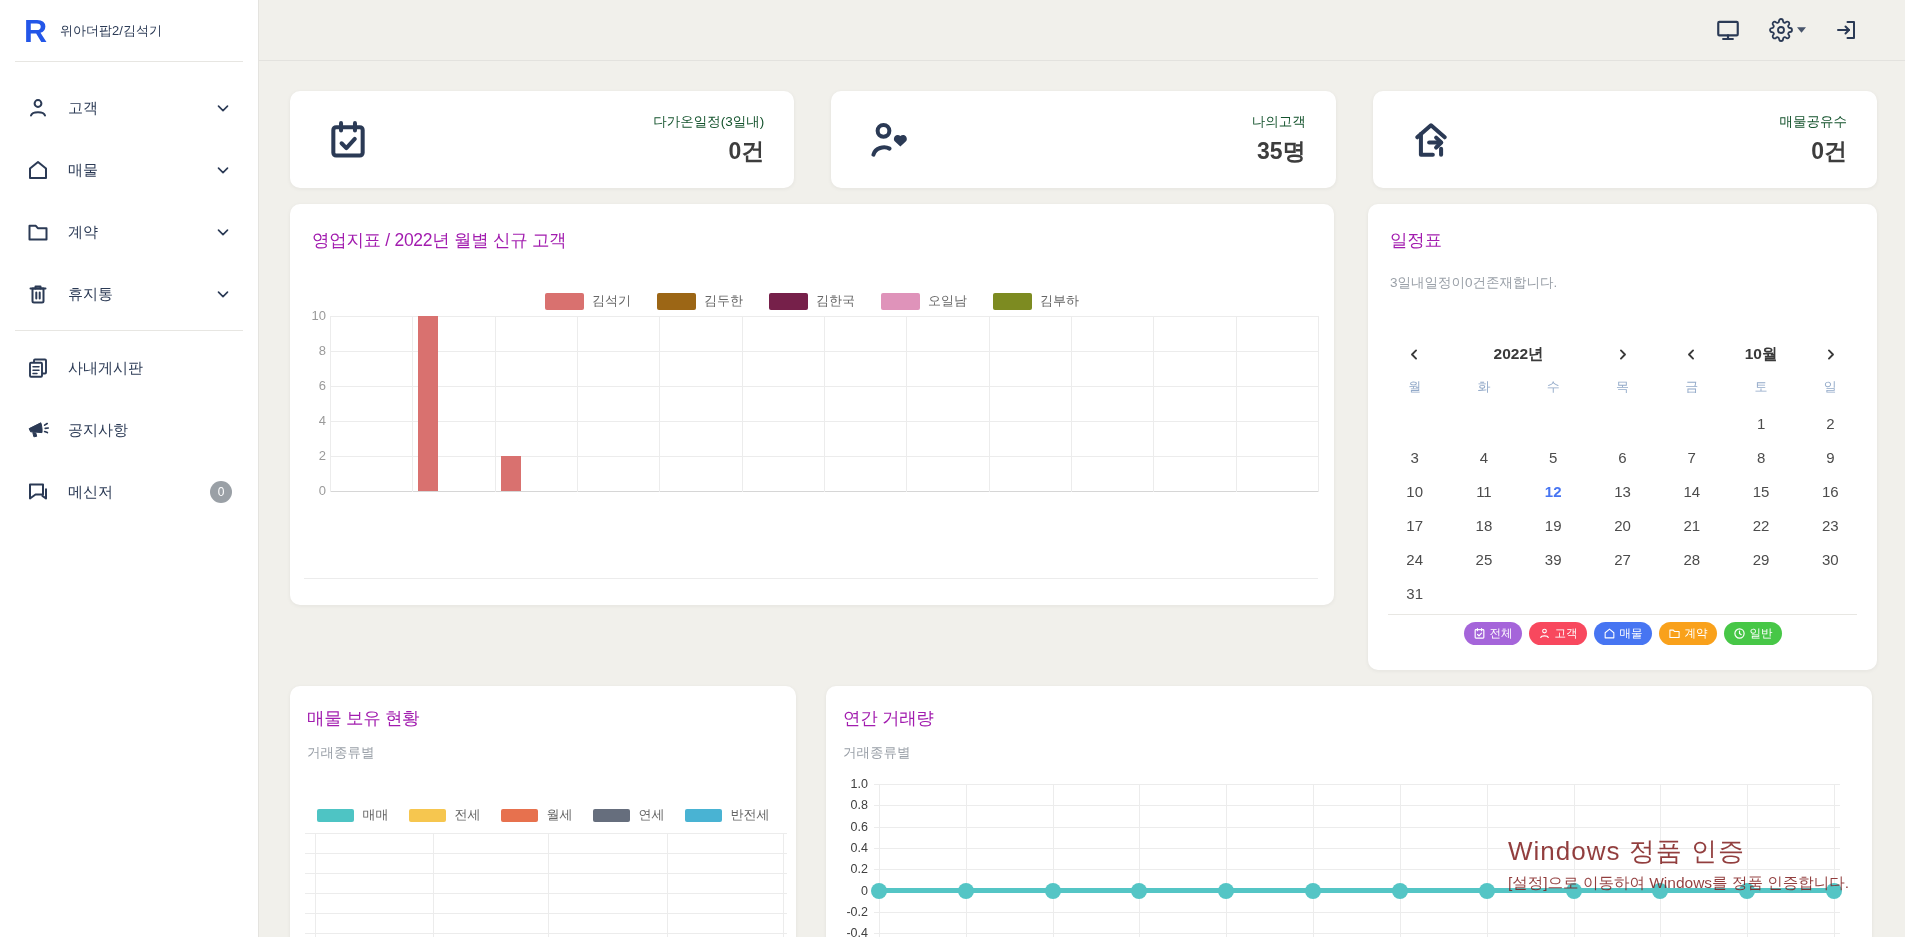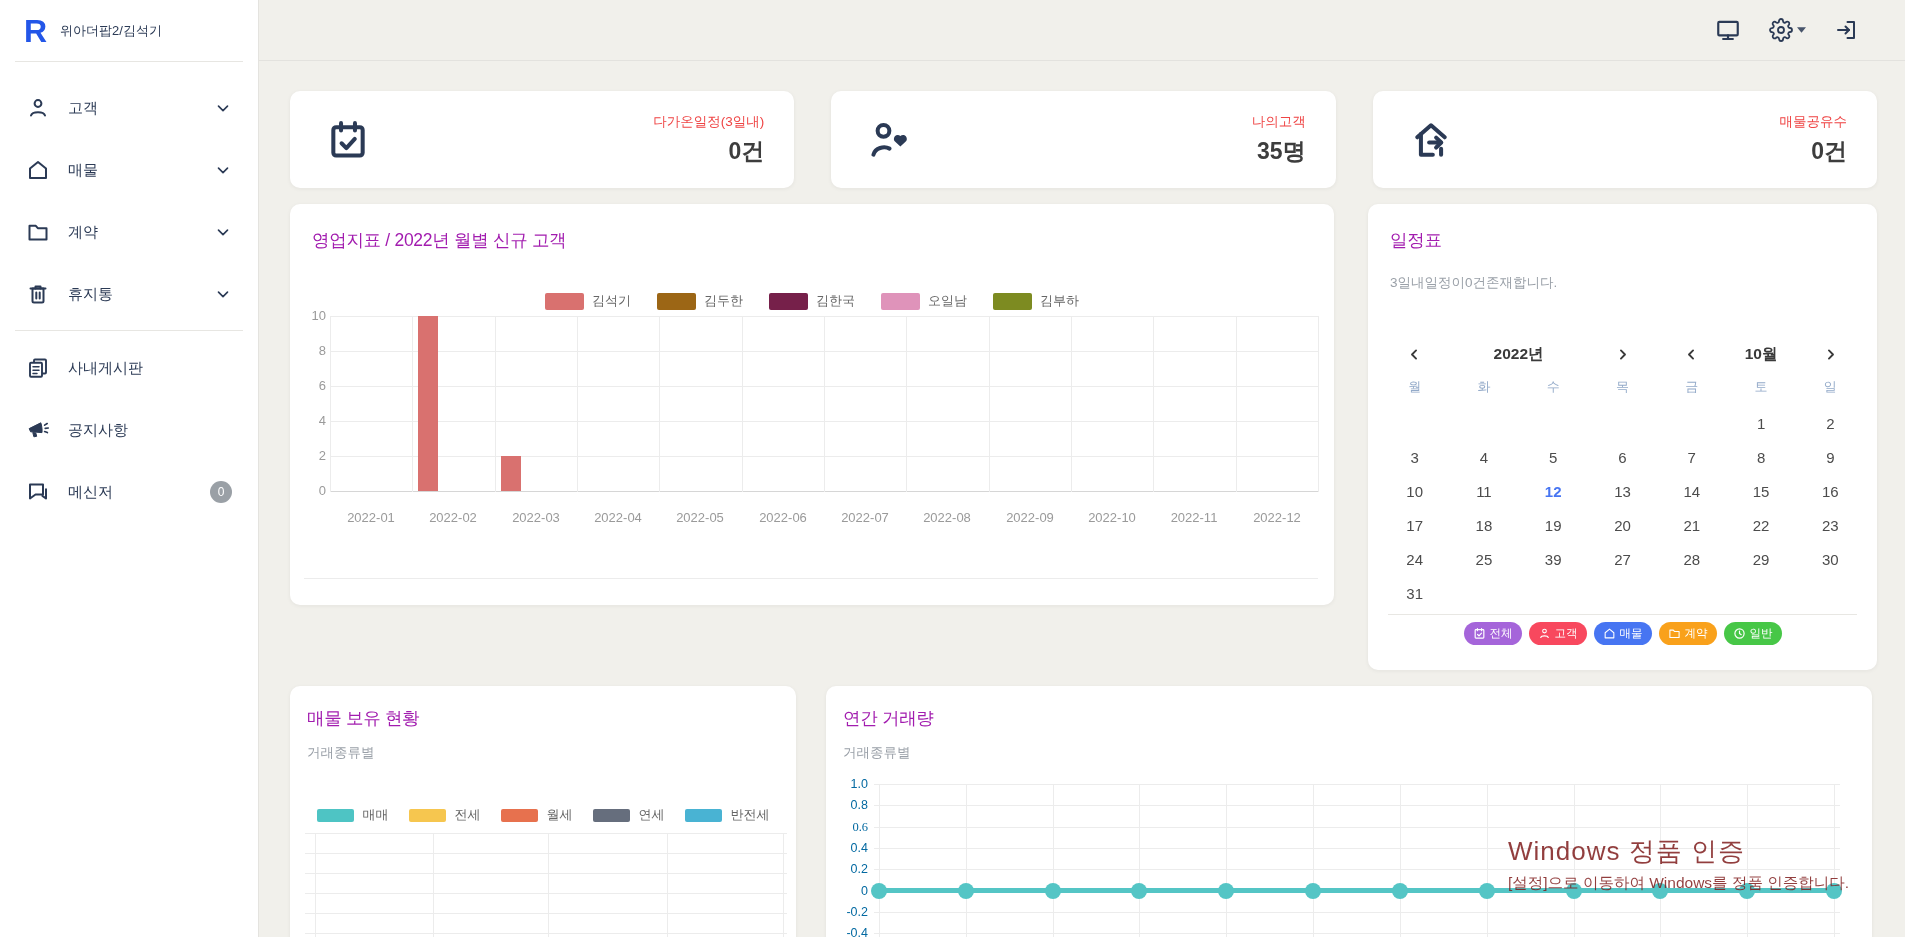--- a/index.html
+++ b/index.html
@@ -34,21 +34,21 @@
   
   .card{position:absolute;background:#fff;border-radius:10px;box-shadow:0 1px 4px rgba(40,40,40,.06);}
   .card-title{position:absolute;left:22px;top:24px;font-size:17.5px;font-weight:400;color:#a21caf;letter-spacing:-.3px;}
   .card-sub{position:absolute;left:22px;font-size:13.5px;color:#9aa0a8;}
   
   .stat-row{position:absolute;left:290px;top:91px;width:1587px;height:97px;display:flex;gap:37px;}
   .stat-card{flex:1;background:#fff;border-radius:10px;box-shadow:0 1px 4px rgba(40,40,40,.06);display:flex;align-items:center;padding:0 30px 0 36px;box-sizing:border-box;}
   .stat-icon{width:44px;height:44px;color:#2b3a55;flex:none;}
   .stat-icon svg{width:100%;height:100%;}
   .stat-text{margin-left:auto;text-align:right;}
-  .stat-label{font-size:13.5px;color:#ef4444;margin-bottom:5px;}
+  .stat-label{font-size:13.5px;color:#14532d;margin-bottom:5px;}
   .stat-value{font-size:23px;font-weight:700;color:#3d3d3d;}
   
   .chart-card{left:290px;top:204px;width:1044px;height:401px;}
   .m-legend{position:absolute;top:88px;left:0;right:0;display:flex;justify-content:center;gap:26px;}
   .lg-item{display:flex;align-items:center;gap:8px;font-size:13px;color:#666;cursor:pointer;}
   .lg-swatch{width:39px;height:17px;border-radius:2px;}
   .m-ylabels{position:absolute;left:0;top:112px;width:36px;height:176px;}
   .ylab{position:absolute;right:0;font-size:13px;color:#9a9a9a;}
   .m-plot{position:absolute;left:40px;top:112px;width:988px;height:176px;}
   .gridline-h{position:absolute;left:0;right:0;height:1px;background:#ececec;}
@@ -78,21 +78,21 @@
   
   .holdings-card{left:290px;top:686px;width:506px;height:320px;}
   .holdings-card .card-title,.annual-card .card-title{left:17px;top:20px;}
   .holdings-card .card-sub,.annual-card .card-sub{left:17px;top:58px;}
   .h-legend{position:absolute;top:120px;left:0;right:0;display:flex;justify-content:center;gap:20px;}
   .h-item{display:flex;align-items:center;gap:9px;font-size:13px;color:#666;cursor:pointer;}
   .h-swatch{width:37px;height:13px;border-radius:2px;}
   .h-grid{position:absolute;left:15px;top:147px;width:482px;height:173px;}
   .annual-card{left:826px;top:686px;width:1046px;height:320px;}
   .a-ylabels{position:absolute;left:0;top:98px;width:42px;height:170px;}
-  .a-ylab{position:absolute;right:0;font-size:12.5px;color:#0369a1;}
+  .a-ylab{position:absolute;right:0;font-size:12.5px;color:#404040;}
   .a-plot{position:absolute;left:48px;top:98px;width:966px;height:180px;}
   .a-line{position:absolute;height:5px;border-radius:2px;}
   .a-dot{position:absolute;width:16px;height:16px;border-radius:50%;}
   
   .watermark{position:absolute;left:1508px;top:834px;z-index:50;color:#7f1d1d;opacity:.85;pointer-events:none;}
   .wm1{font-size:26px;letter-spacing:1px;}
   .wm2{font-size:15.5px;margin-top:4px;}
 </style>
 </head>
 <body>
@@ -322,34 +322,20 @@
         <div class="gridline-v" style="left: 412px;"></div>
         <div class="gridline-v" style="left: 494px;"></div>
         <div class="gridline-v" style="left: 576px;"></div>
         <div class="gridline-v" style="left: 659px;"></div>
         <div class="gridline-v" style="left: 741px;"></div>
         <div class="gridline-v" style="left: 823px;"></div>
         <div class="gridline-v" style="left: 906px;"></div>
         <div class="gridline-v" style="left: 988px;"></div>
         <div class="chart-bar" style="left: 88px; height: 175px; background: rgb(217, 113, 111);"></div>
         <div class="chart-bar" style="left: 171px; height: 35px; background: rgb(217, 113, 111);"></div>
-      </div>
-    <div class="m-xlabels">
-        <div class="xlab" style="left: 0px;">2022-01</div>
-        <div class="xlab" style="left: 82px;">2022-02</div>
-        <div class="xlab" style="left: 165px;">2022-03</div>
-        <div class="xlab" style="left: 247px;">2022-04</div>
-        <div class="xlab" style="left: 329px;">2022-05</div>
-        <div class="xlab" style="left: 412px;">2022-06</div>
-        <div class="xlab" style="left: 494px;">2022-07</div>
-        <div class="xlab" style="left: 576px;">2022-08</div>
-        <div class="xlab" style="left: 659px;">2022-09</div>
-        <div class="xlab" style="left: 741px;">2022-10</div>
-        <div class="xlab" style="left: 823px;">2022-11</div>
-        <div class="xlab" style="left: 906px;">2022-12</div>
       </div>
     <div class="m-divider"></div>
   </section>
 
   <section class="card calendar-card">
     <div class="card-title">일정표</div>
     <div class="card-sub cal-sub">3일내일정이0건존재합니다.</div>
     <div class="cal-nav">
       <span class="navbtn">
           <svg viewBox="0 0 24 24" fill="none" stroke="currentColor" stroke-linecap="round" stroke-linejoin="round" stroke-width="3">
@@ -515,21 +501,21 @@
         <div class="gridline-v" style="left: 478px;"></div>
       </div>
   </section>
 
   <section class="card annual-card">
     <div class="card-title">연간 거래량</div>
     <div class="card-sub">거래종류별</div>
     <div class="a-ylabels">
         <div class="a-ylab" style="top: -7px;">1.0</div>
         <div class="a-ylab" style="top: 14px;">0.8</div>
-        <div class="a-ylab" style="top: 36px; font-family: Liberation Serif, serif;">0.6</div>
+        <div class="a-ylab" style="top: 36px;">0.6</div>
         <div class="a-ylab" style="top: 57px;">0.4</div>
         <div class="a-ylab" style="top: 78px;">0.2</div>
         <div class="a-ylab" style="top: 100px;">0</div>
         <div class="a-ylab" style="top: 121px;">-0.2</div>
         <div class="a-ylab" style="top: 142px;">-0.4</div>
       </div>
     <div class="a-plot">
         <div class="gridline-h" style="top: 0px;"></div>
         <div class="gridline-h" style="top: 21px;"></div>
         <div class="gridline-h" style="top: 43px;"></div>

